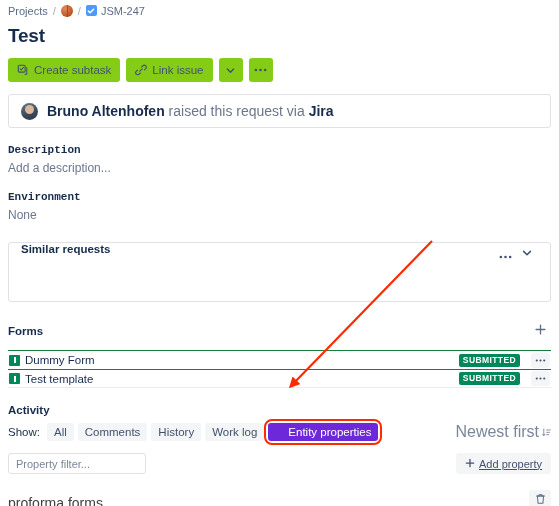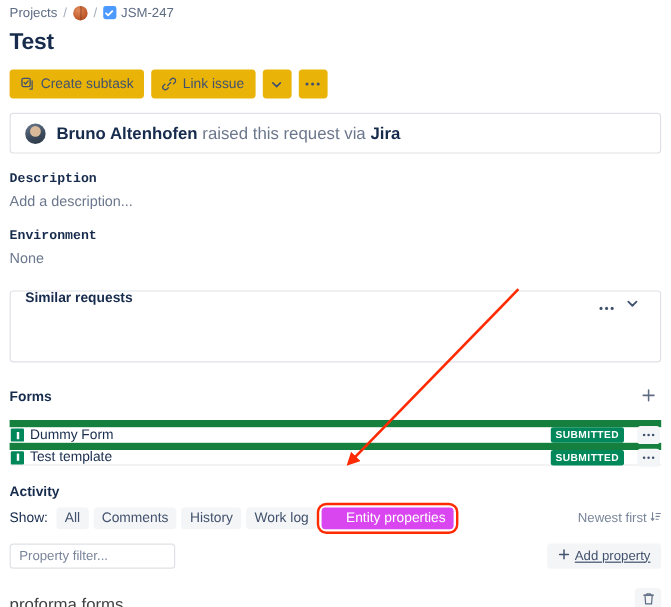--- a/index.html
+++ b/index.html
@@ -48,21 +48,21 @@
 
   
   .issue-title {
     font-size: 19px; font-weight: bold; color: #172B4D;
     margin: 7px 0 0 0; letter-spacing: -.2px;
   }
 
   
   .toolbar { display: flex; align-items: center; gap: 6px; margin-top: 11px; }
   .btn {
-    height: 24px; border-radius: 3px; background: #eab308; border: none;
+    height: 24px; border-radius: 3px; background: #84cc16; border: none;
     color: #42526E; font-size: 11.5px; font-family: inherit;
     display: inline-flex; align-items: center; gap: 5px;
     padding: 0 9px; cursor: pointer; white-space: nowrap;
   }
   .btn svg { display: block; }
   .btn-icon { width: 24px; padding: 0; justify-content: center; }
 
   
   .reporter-card {
     margin-top: 12px; border: 1px solid #DFE1E6; border-radius: 3px;
@@ -98,21 +98,21 @@
     background: transparent; color: #42526E;
   }
 
   
   .forms-head { display: flex; align-items: center; margin-top: 18px; }
   .section-title { font-size: 11.5px; font-weight: bold; color: #172B4D; }
   .plus-btn { color: #5E6C84; font-size: 16px; line-height: 1; }
   .forms-list { margin-top: 8px; }
   .form-row {
     height: 19px; display: flex; align-items: center;
-    border-top: 6px solid #15803d; gap: 5px; padding: 0 1px;
+    border-top: 1px solid #15803d; gap: 5px; padding: 0 1px;
   }
   .form-row:last-child { border-bottom: 1px solid #EBECF0; }
   .form-icon {
     width: 11px; height: 11px; border-radius: 1px; background: #00875A;
     flex: none; display: inline-flex; align-items: center; justify-content: center;
   }
   .form-icon i {
     display: block; width: 2px; height: 6px; background: #fff;
   }
   .form-name { font-size: 11.5px; color: #172B4D; }
@@ -129,27 +129,27 @@
 
   
   .activity-title { font-size: 11.5px; font-weight: bold; margin-top: 16px; }
   .activity-bar { display: flex; align-items: center; margin-top: 7px; gap: 4px; }
   .show-label { font-size: 11.5px; color: #172B4D; margin-right: 3px; }
   .tab {
     font-size: 11.5px; color: #42526E; background: #F4F5F7; border: none;
     border-radius: 3px; padding: 3px 7px; cursor: pointer;
     font-family: inherit; white-space: nowrap;
   }
-  .tab.selected { background: #d946ef; color: #ffffff; padding-left: 20px; }
+  .tab.selected { background: #6d28d9; color: #ffffff; padding-left: 20px; }
   .tab-highlight {
     position: relative; display: inline-flex;
     outline: 2px solid #FF2A00; border-radius: 4px; outline-offset: 2px;
   }
   .sort-control {
-    font-size: 11px; color: #7A869A; display: inline-flex;
+    font-size: 16px; color: #7A869A; display: inline-flex;
     align-items: center; gap: 3px; cursor: pointer; white-space: nowrap;
   }
 
   
   .filter-row { display: flex; align-items: center; margin-top: 12px; }
   .filter-input {
     width: 138px; height: 21px; border: 1px solid #DFE1E6; border-radius: 3px;
     font-size: 11px; font-family: inherit; color: #172B4D; padding: 0 7px;
     background: #FFFFFF; outline: none;
   }

